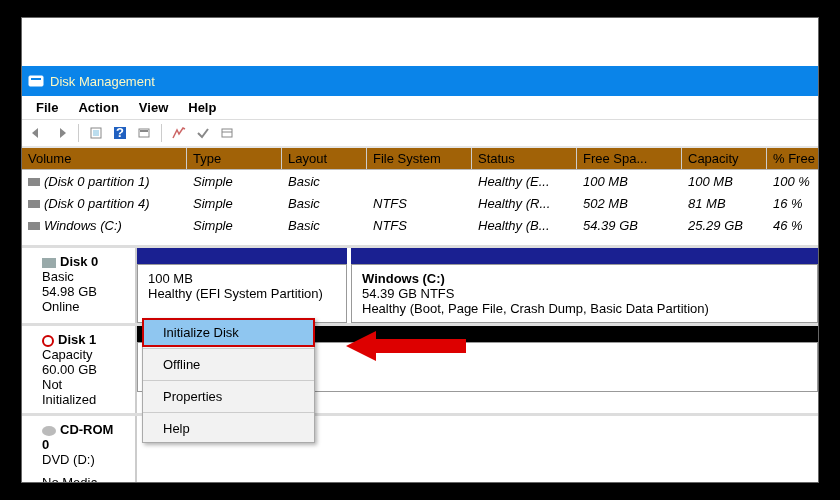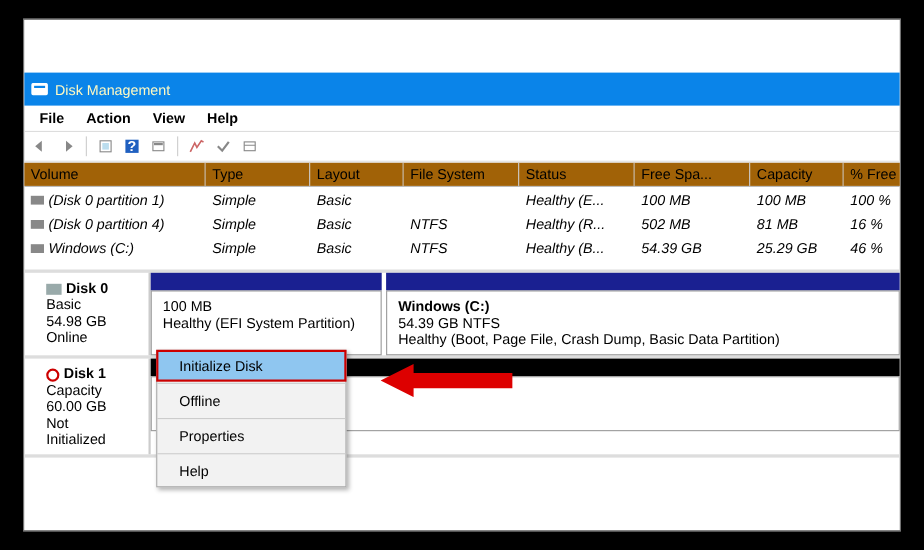--- a/index.html
+++ b/index.html
@@ -193,20 +193,26 @@
       <div class="parts-bar">
           <div class="part-top black" style="flex:1"></div>
         </div>
       <div class="parts-box">
           <div class="part-box" style="flex:1;min-height:50px"></div>
         </div>
     </div>
   </div>
 
   <div class="disk-row" style="border-bottom:none">
+    <div class="disk-label">
+      <strong><span class="disk-ico" style="border-radius:50%;background:#bbb"></span><span>CD-ROM 0</span></strong>
+      <div>DVD (D:)</div>
+      <div style="height:8px"></div>
+      <div>No Media</div>
+    </div>
     <div class="disk-body"></div>
   </div>
 
   <div class="ctx-menu">
     <div class="item hl">Initialize Disk</div>
     <div class="divider"></div>
     <div class="item">Offline</div>
     <div class="divider"></div>
     <div class="item">Properties</div>
     <div class="divider"></div>

